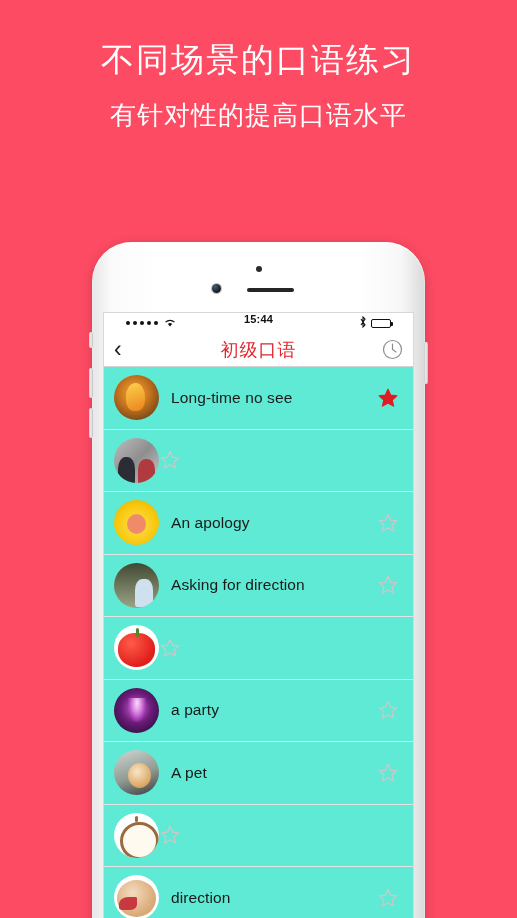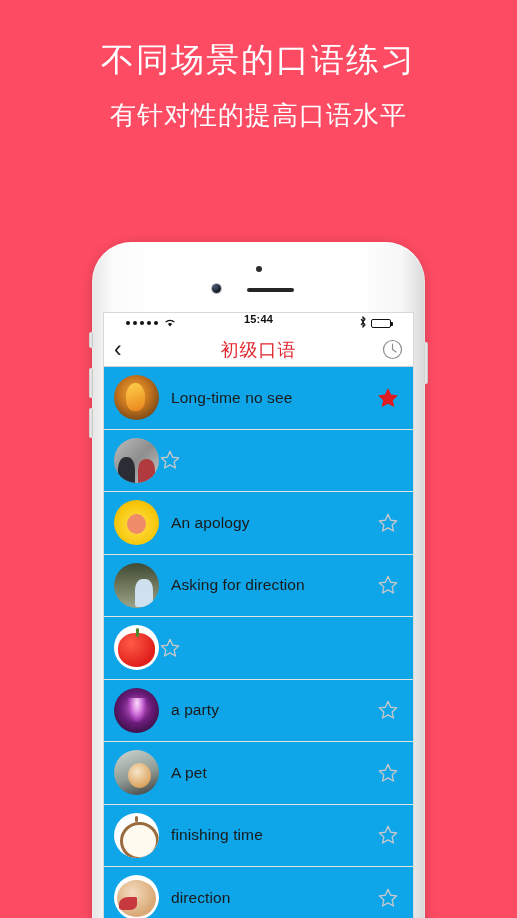--- a/index.html
+++ b/index.html
@@ -114,21 +114,21 @@
     position:absolute; left:0; right:0; text-align:center;
     color:#e0262c; font-size:18px; letter-spacing:1px;font-family:Liberation Mono, monospace;
   }
   .nav-clock { margin-left:auto; cursor:pointer; display:flex; align-items:center; }
 
   
   .list { background:#fff; }
   .row {
     display:flex; align-items:center; height:62.5px;
     border-bottom:1px solid #e3e3e3; padding:0 14px 0 10px;
-    cursor:pointer; background:#0ea5e9;
+    cursor:pointer; background:#5eead4;
   }
   .avatar {
     width:45px; height:45px; border-radius:50%; flex:0 0 45px;
     overflow:hidden; position:relative; background:#ddd;
   }
   .row-label {
     margin-left:12px; font-size:15.5px; color:#1a1a1a;
     flex:1; letter-spacing:.1px;
   }
   .star { width:22px; height:22px; flex:0 0 22px; }
@@ -273,21 +273,20 @@
         </div>
         <div class="row">
           <div class="avatar av-pet"></div>
           <div class="row-label">A pet</div>
           <div class="star"><svg width="22" height="22" viewBox="0 0 24 24">
               <path d="M12 2.6 L14.9 9 L21.6 9.6 L16.5 14.1 L18 20.8 L12 17.3 L6 20.8 L7.5 14.1 L2.4 9.6 L9.1 9 Z" fill="none" stroke="#c9c9c9" stroke-width="1.4" stroke-linejoin="round"></path>
             </svg></div>
         </div>
         <div class="row">
           <div class="avatar av-watch"></div>
-          <div class="row-label">finishing time</div>
           <div class="star"><svg width="22" height="22" viewBox="0 0 24 24">
               <path d="M12 2.6 L14.9 9 L21.6 9.6 L16.5 14.1 L18 20.8 L12 17.3 L6 20.8 L7.5 14.1 L2.4 9.6 L9.1 9 Z" fill="none" stroke="#c9c9c9" stroke-width="1.4" stroke-linejoin="round"></path>
             </svg></div>
         </div>
         <div class="row">
           <div class="avatar av-travel"></div>
           <div class="row-label">direction</div>
           <div class="star"><svg width="22" height="22" viewBox="0 0 24 24">
               <path d="M12 2.6 L14.9 9 L21.6 9.6 L16.5 14.1 L18 20.8 L12 17.3 L6 20.8 L7.5 14.1 L2.4 9.6 L9.1 9 Z" fill="none" stroke="#c9c9c9" stroke-width="1.4" stroke-linejoin="round"></path>
             </svg></div>

